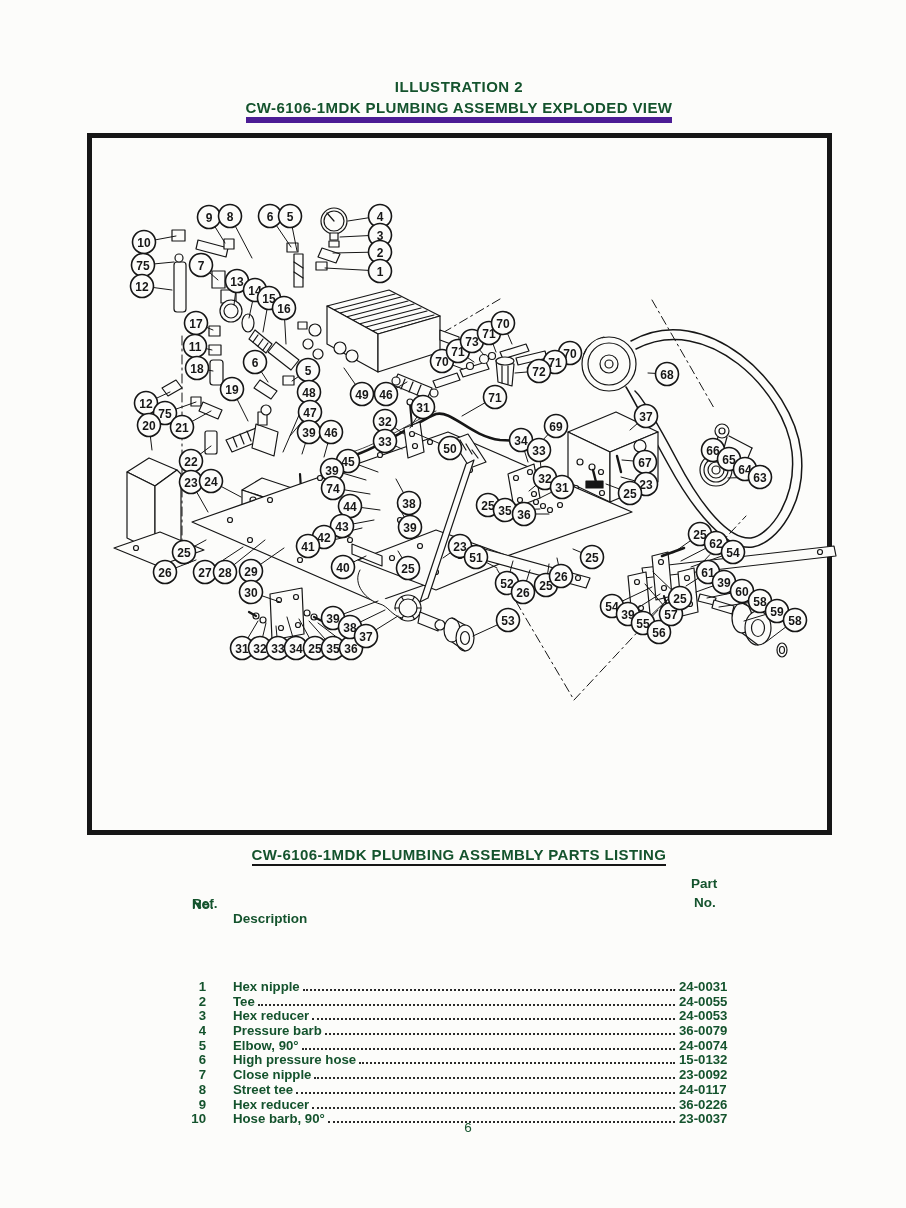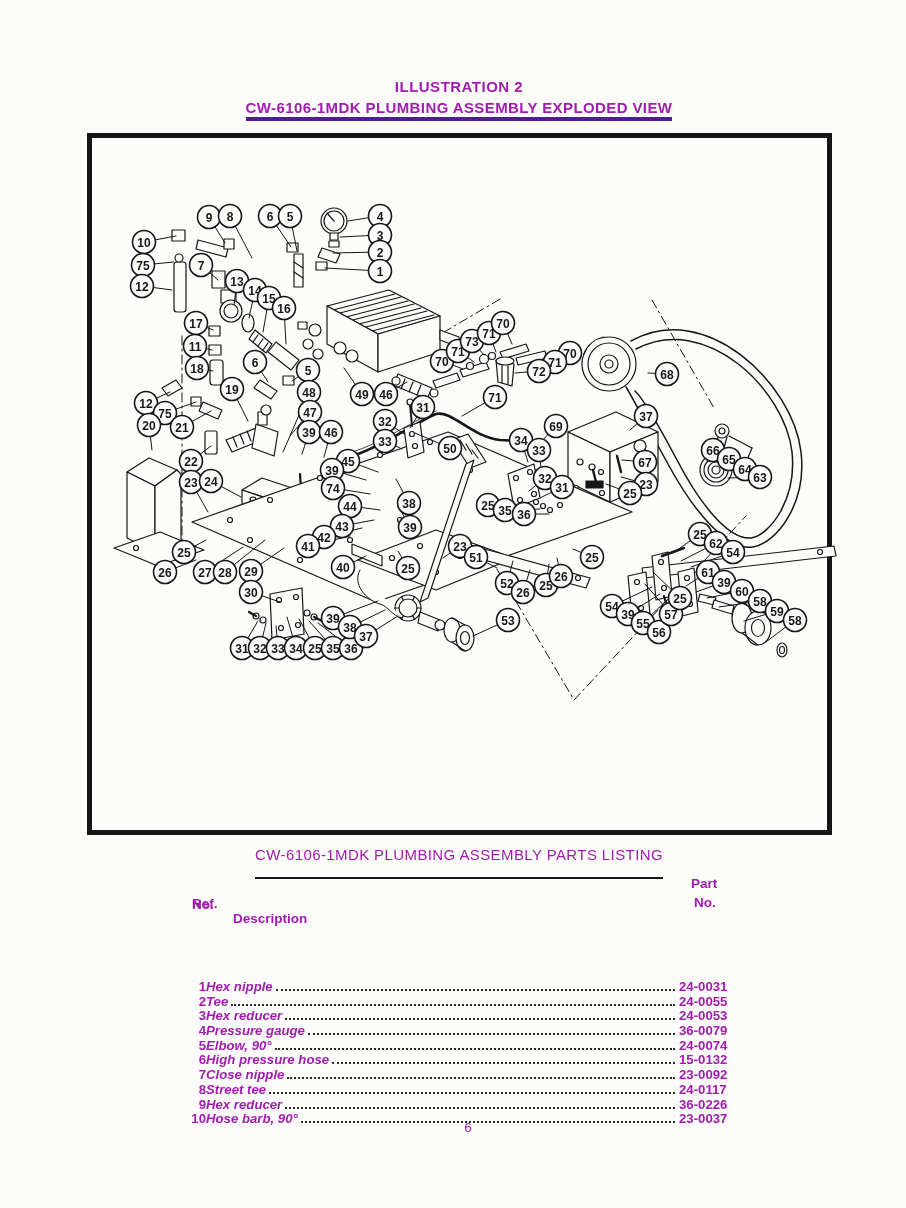--- a/index.html
+++ b/index.html
@@ -1,44 +1,44 @@
 <!DOCTYPE html>
 <html><head>
 <meta charset="utf-8">
 <style>
   html,body{margin:0;padding:0;background:#e8e8e6;}
   .page{
     position:relative; width:906px; height:1208px; margin:0 auto;
-    background:#fcfcfa; color:#a21caf;
+    background:#fcfcfa; color:#14532d;
     font-family:"Liberation Sans", sans-serif;
     overflow:hidden;
   }
   .title-block{position:absolute; left:12px; right:0; top:78px; text-align:center;}
   .title-line1{font-size:15px; font-weight:bold; letter-spacing:.5px;}
   .title-line2{display:inline-block; margin-top:4px; font-size:15px; font-weight:bold;
-    letter-spacing:.4px; border-bottom:4px solid #4c1d95; padding-bottom:1px;}
+    letter-spacing:.4px; border-bottom:6px solid #4c1d95; padding-bottom:1px;}
   .frame{
     position:absolute; left:87px; top:133px; width:745px; height:702px;
     border:5px solid #161616; box-sizing:border-box; background:transparent;
   }
   .diagram-svg{position:absolute; left:0; top:0; width:906px; height:1208px;}
   .listing-title-wrap{position:absolute; left:12px; right:0; top:846px; text-align:center;}
-  .listing-title{display:inline-block; font-size:15px; font-weight:normal; letter-spacing:.4px;
-    border-bottom:2px solid #161616; padding-bottom:14px;}
+  .listing-title{display:inline-block; font-size:15px; font-weight:bold; letter-spacing:.4px;
+    border-bottom:2px solid #161616; padding-bottom:1px;}
   .parts-table{position:absolute; left:190px; top:876px; width:547px; font-size:13.2px;}
   .pt-hdr{position:absolute; font-weight:bold; font-size:13.5px;}
   .hdr-ref{left:2px; top:20px;}
   .hdr-refno{left:2px; top:21px;}
   .hdr-desc{left:43px; top:21px;margin-top:14px;}
   .hdr-part{left:501px; top:0px;}
   .hdr-partno{left:504px; top:19px;}
   .pt-rows{position:absolute; left:0; top:55px; width:547px;}
   .prow{display:flex; align-items:baseline; height:14.7px; font-weight:600;}
   .prow .ref{width:16px; text-align:right; flex:none;}
-  .prow .desc{white-space:nowrap; flex:none;font-style:italic;}
+  .prow .desc{margin-left:27px; white-space:nowrap; flex:none;}
   .prow .dots{flex:1 1 auto; border-bottom:2px dotted #2a2a2a; height:10px; margin:0 4px 0 3px;}
   .prow .part{width:58px; flex:none; text-align:left;margin-top:48px;}
   .page-number{position:absolute; left:30px; width:876px; top:1120px; text-align:center;
     font-size:13.5px;}
 </style>
 </head>
 <body>
 
 <div class="page">
 
@@ -719,21 +719,21 @@
           <span class="part">24-0055</span>
         </div>
         <div class="prow">
           <span class="ref">3</span>
           <span class="desc">Hex reducer</span>
           <span class="dots"></span>
           <span class="part">24-0053</span>
         </div>
         <div class="prow">
           <span class="ref">4</span>
-          <span class="desc">Pressure gauge</span>
+          <span class="desc">Pressure barb</span>
           <span class="dots"></span>
           <span class="part">36-0079</span>
         </div>
         <div class="prow">
           <span class="ref">5</span>
           <span class="desc">Elbow, 90°</span>
           <span class="dots"></span>
           <span class="part">24-0074</span>
         </div>
         <div class="prow">

